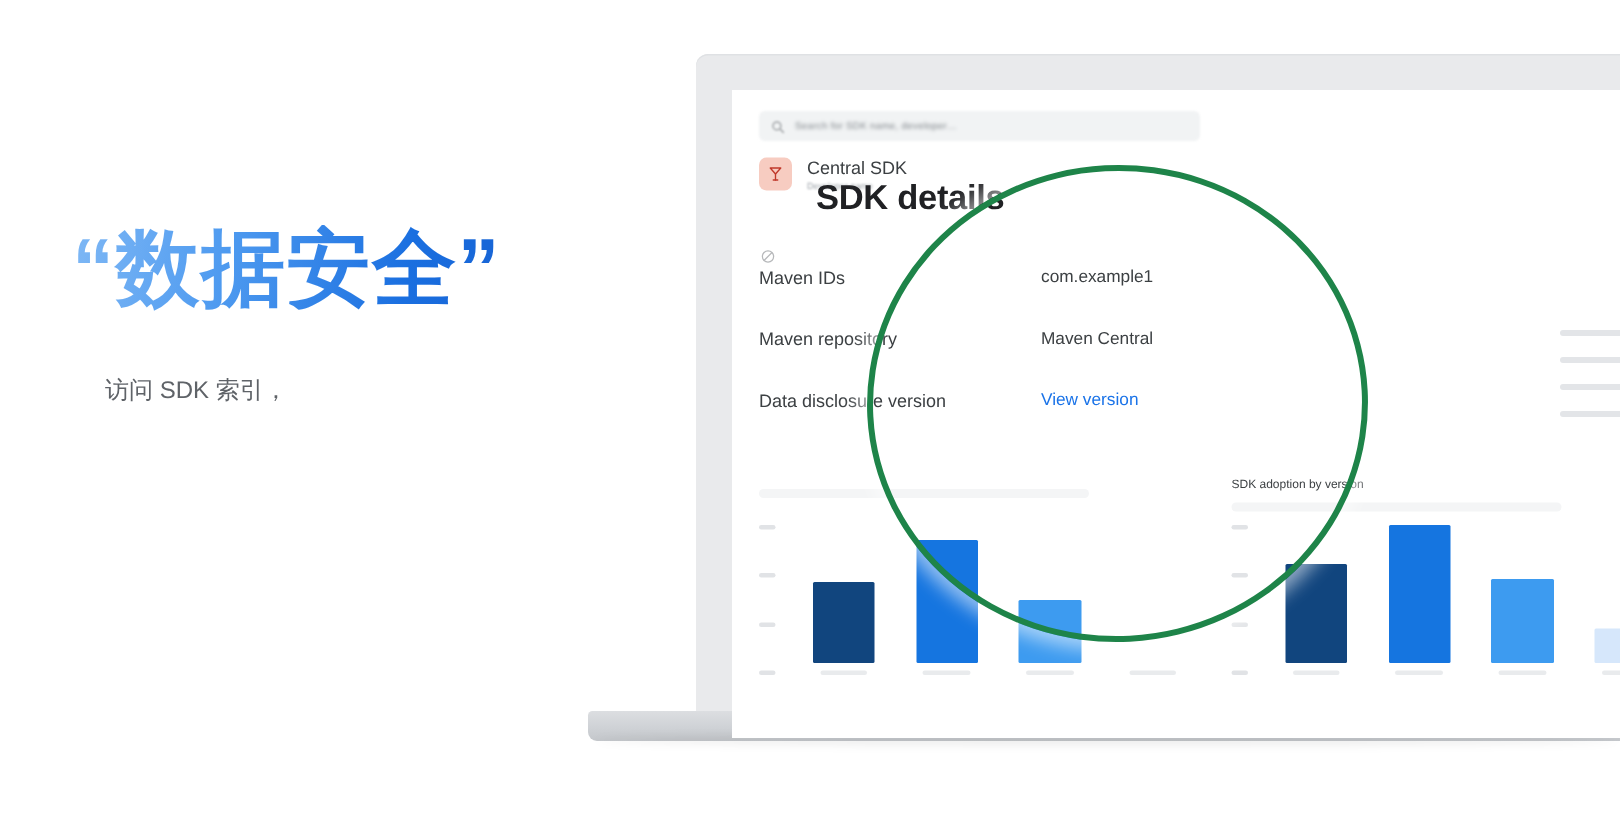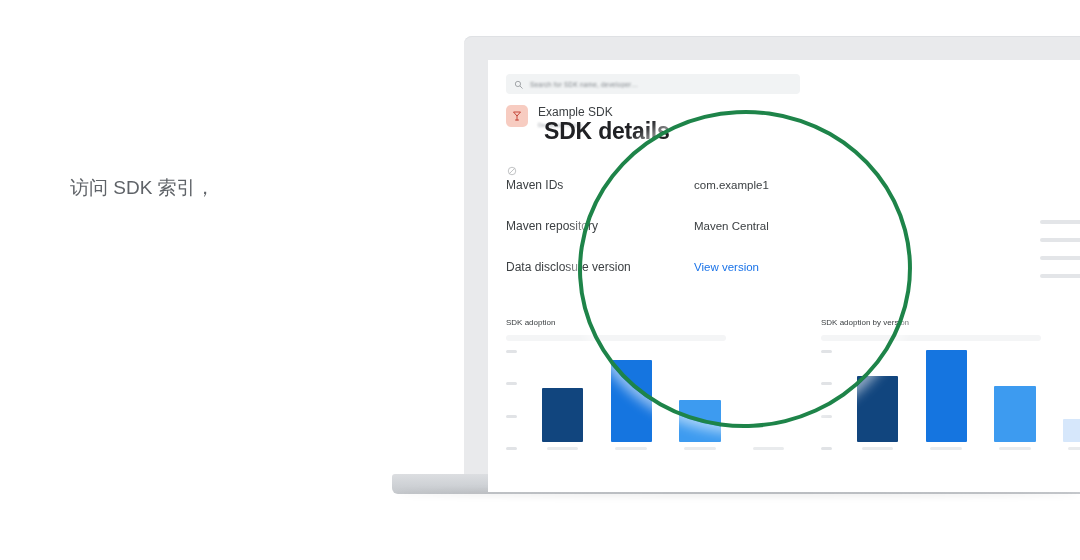--- a/index.html
+++ b/index.html
@@ -37,22 +37,22 @@
     font-weight: 700;
     letter-spacing: 1px;
     background: linear-gradient(100deg, #7fb8f5 0%, #4f9bf0 28%, #1a6fe0 62%, #1558c8 100%);
     -webkit-background-clip: text;
     background-clip: text;
     color: transparent;
     -webkit-text-fill-color: transparent;
     white-space: nowrap;
   }
   .subcopy {
-    margin: 22px 0 0 22px;
-    font-size: 19px;
+    margin: 39px 0 0 22px;
+    font-size: 16px;
     line-height: 1.68;
     color: #5f6368;
     font-weight: 400;
   }
   .subcopy .ln { display: block; white-space: nowrap; }
 
   
   .laptop {
     position: absolute;
     left: 392px;
@@ -310,20 +310,21 @@
     box-shadow: 0 0 12px 6px rgba(255,255,255,0.55);
     transform: rotate(-3deg);
   }
 </style>
 </head>
 <body>
 
 <div class="slide">
 
   <div class="copy">
+    <h1 class="headline">“数据安全”</h1>
     <div class="subcopy">
       <span class="ln">访问 SDK 索引，</span>
     </div>
   </div>
 
   <div class="laptop">
     <div class="laptop-lid"></div>
     <div class="laptop-base">
       <div class="laptop-base-notch"></div>
     </div>
@@ -342,21 +343,21 @@
 
         <div class="app-row">
           <div class="app-logo">
             <svg viewBox="0 0 24 24" fill="none" stroke="#c0392b" stroke-width="1.8" stroke-linejoin="round">
               <path d="M5 4h14l-7 8z"></path>
               <line x1="12" y1="12" x2="12" y2="20" stroke-linecap="round"></line>
               <line x1="9" y1="20" x2="15" y2="20" stroke-linecap="round"></line>
             </svg>
           </div>
           <div class="app-meta">
-            <div class="app-name">Example SDK</div>
+            <div class="app-name">Central SDK</div>
             <div class="app-sub">Developer name</div>
           </div>
         </div>
 
         <div class="panel-head">SDK details</div>
 
         <div class="details">
           <svg class="verified-icon" viewBox="0 0 24 24" fill="none" stroke="#5f6368" stroke-width="2">
             <circle cx="12" cy="12" r="9"></circle>
             <line x1="6" y1="18" x2="18" y2="6" stroke-linecap="round"></line>
@@ -379,21 +380,20 @@
         <div class="skel-block">
           <div class="skel-line" style="width:92%"></div>
           <div class="skel-line"></div>
           <div class="skel-line"></div>
           <div class="skel-line" style="width:96%"></div>
         </div>
 
         <div class="charts">
 
           <div class="chart">
-            <div class="chart-title">SDK adoption</div>
             <div class="chart-sub"></div>
             <div class="chart-body">
               <div class="y-axis">
                 <div class="y-tick"></div>
                 <div class="y-tick"></div>
                 <div class="y-tick"></div>
                 <div class="y-tick"></div>
               </div>
               <div class="plot">
                 <div class="bar-wrap">

